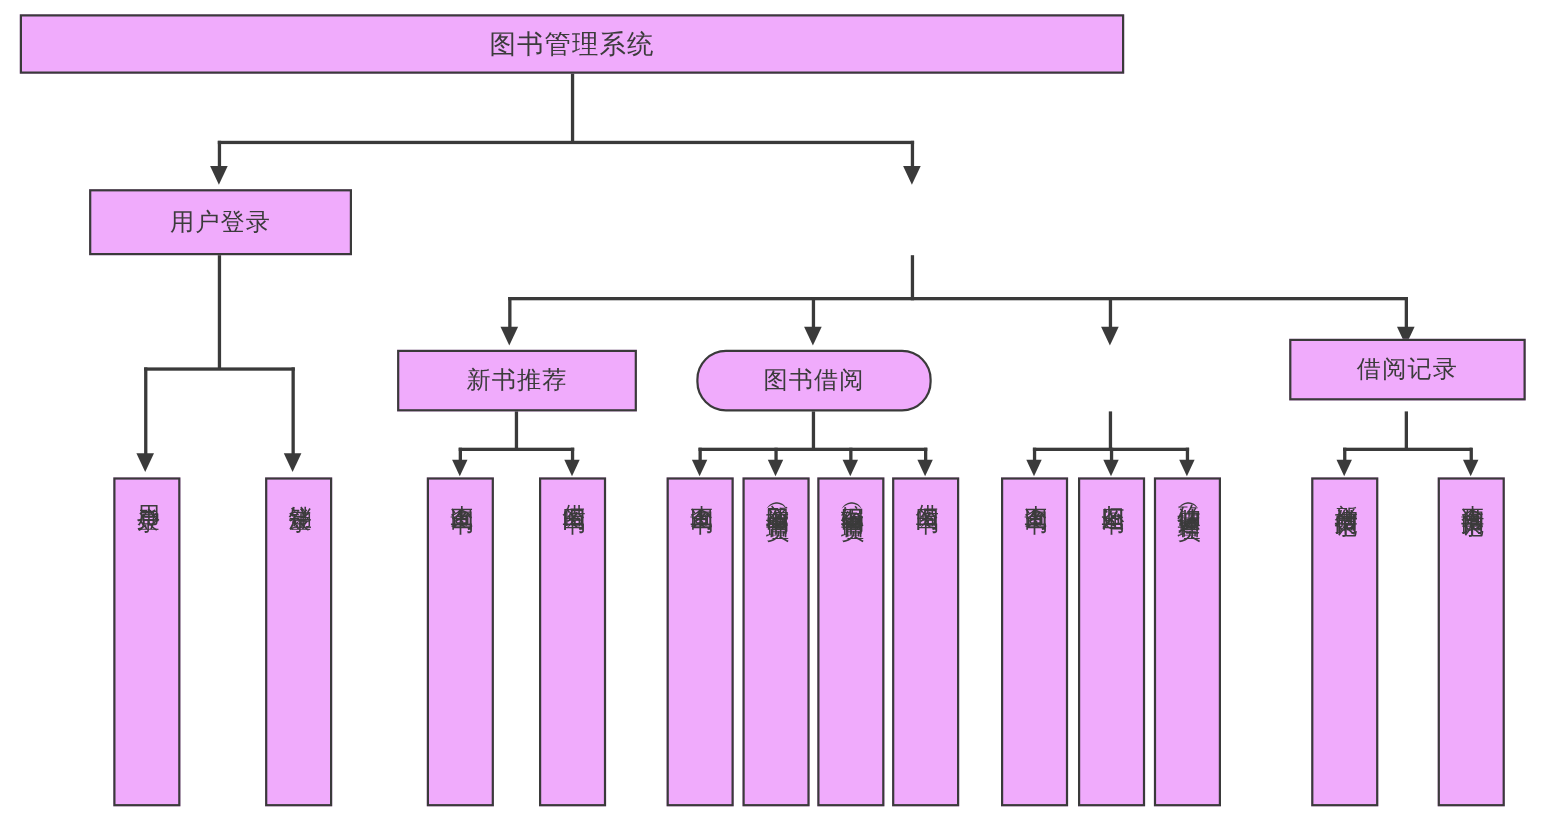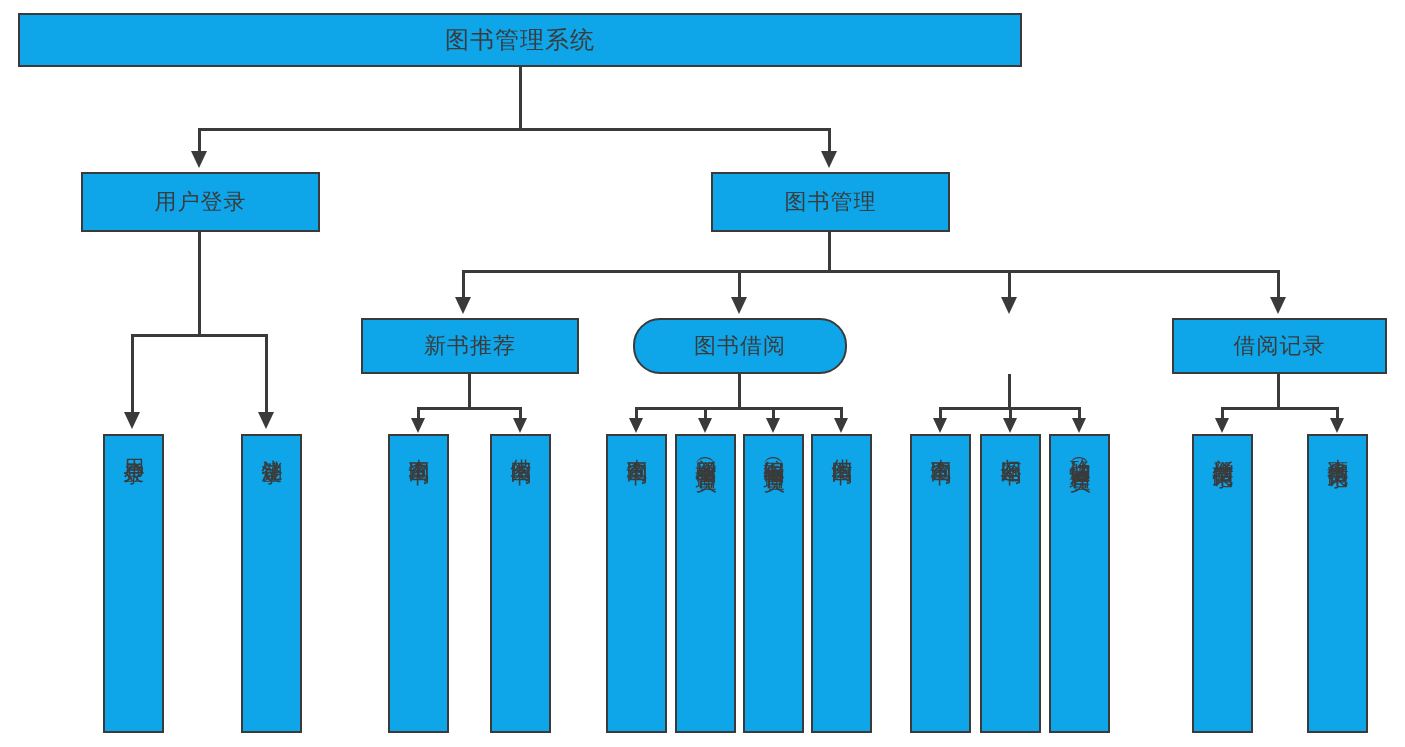--- a/index.html
+++ b/index.html
@@ -14,21 +14,21 @@
     position: relative;
     width: 1405px;
     height: 747px;
     background: #ffffff;
     overflow: hidden;
   }
   
   .node {
     position: absolute;
     box-sizing: border-box;
-    background: #0ea5e9;
+    background: #f0abfc;
     border: 2px solid #3a3a3a;
     display: flex;
     align-items: center;
     justify-content: center;
     color: #3b3b3b;
     text-align: center;
   }
   .node.root {
     font-size: 24px;
     letter-spacing: 1px;
@@ -97,23 +97,20 @@
   <div class="hline" style="left:198px; top:128px; width:633px; height:3px;"></div>
 
   <div class="vline" style="left:198px; top:128px; width:3px; height:25px;"></div>
   <div class="arrow" style="left:191px; top:151px;"></div>
   <div class="vline" style="left:828px; top:128px; width:3px; height:25px;"></div>
   <div class="arrow" style="left:821px; top:151px;"></div>
 
   <div class="node branch" style="left:81px; top:172px; width:239px; height:60px;">
     <span>用户登录</span>
   </div>
-  <div class="node branch" style="left:711px; top:172px; width:239px; height:60px;">
-    <span>图书管理</span>
-  </div>
 
   <div class="vline" style="left:198px; top:232px; width:3px; height:104px;"></div>
   <div class="hline" style="left:131px; top:334px; width:137px; height:3px;"></div>
   <div class="vline" style="left:131px; top:334px; width:3px; height:80px;"></div>
   <div class="arrow" style="left:124px; top:412px;"></div>
   <div class="vline" style="left:265px; top:334px; width:3px; height:80px;"></div>
   <div class="arrow" style="left:258px; top:412px;"></div>
 
   <div class="vline" style="left:828px; top:232px; width:3px; height:41px;"></div>
   <div class="hline" style="left:462px; top:270px; width:818px; height:3px;"></div>
@@ -129,21 +126,21 @@
 
   <div class="vline" style="left:1277px; top:270px; width:3px; height:29px;"></div>
   <div class="arrow" style="left:1270px; top:297px;"></div>
 
   <div class="node branch" style="left:361px; top:318px; width:218px; height:56px;">
     <span>新书推荐</span>
   </div>
   <div class="node branch" style="left:633px; top:318px; width:214px; height:56px;border-radius:27px;">
     <span>图书借阅</span>
   </div>
-  <div class="node branch" style="left:1172px; top:318px; width:215px; height:56px;">
+  <div class="node branch" style="left:1172px; top:308px; width:215px; height:56px;">
     <span>借阅记录</span>
   </div>
 
   <div class="vline" style="left:468px; top:374px; width:3px; height:36px;"></div>
   <div class="hline" style="left:417px; top:407px; width:105px; height:3px;"></div>
   <div class="vline" style="left:417px; top:407px; width:3px; height:13px;"></div>
   <div class="arrow small" style="left:411px; top:418px;"></div>
   <div class="vline" style="left:519px; top:407px; width:3px; height:13px;"></div>
   <div class="arrow small" style="left:513px; top:418px;"></div>
 

